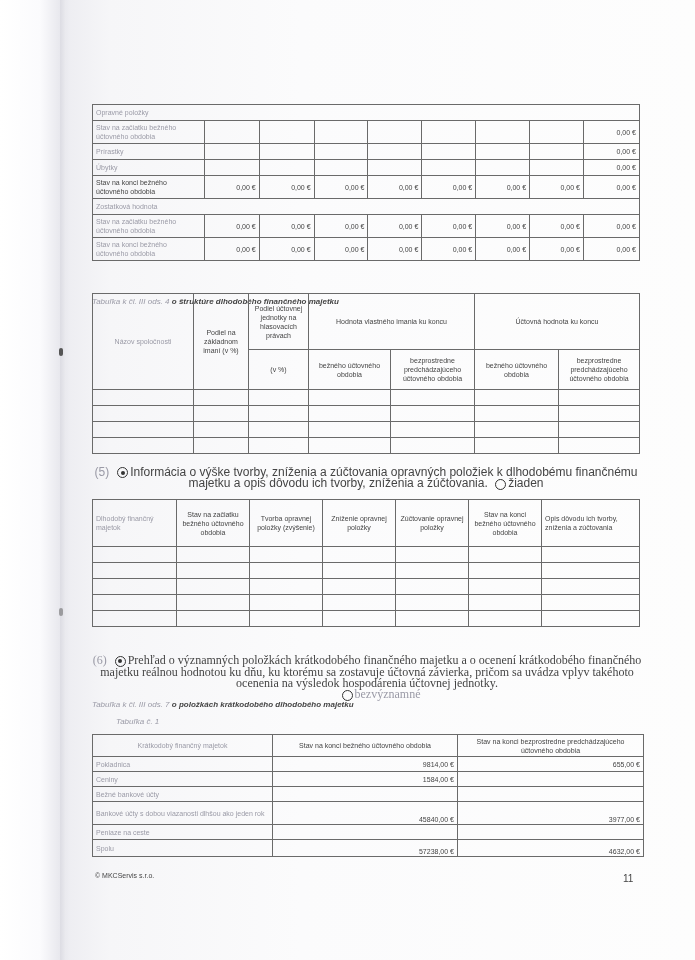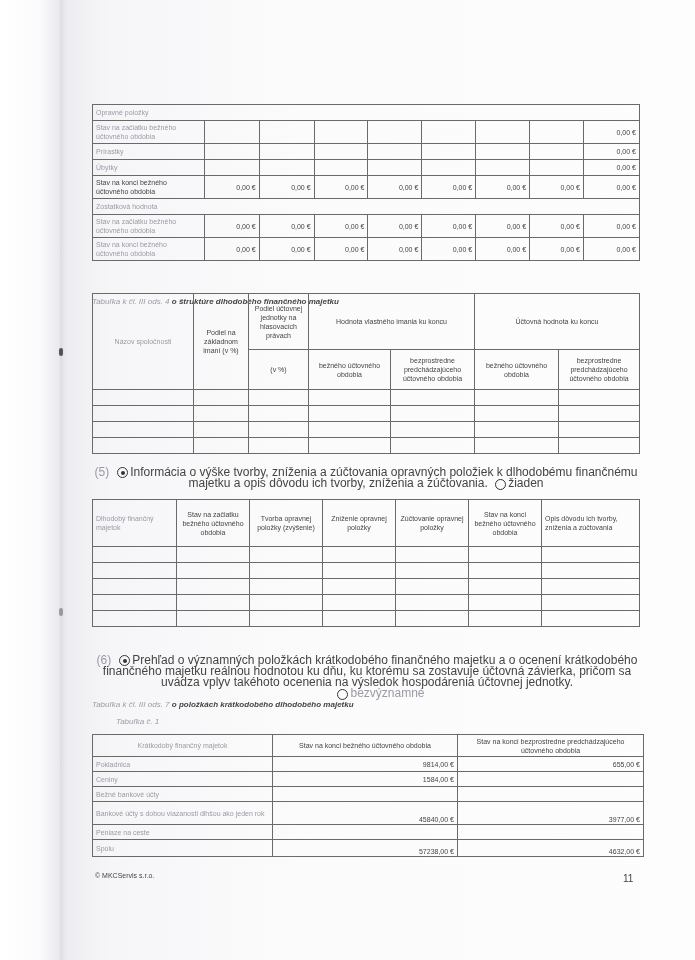--- a/index.html
+++ b/index.html
@@ -254,21 +254,21 @@
         <td></td>
         <td></td>
         <td></td>
         <td></td>
         <td></td>
         <td></td>
       </tr>
 </tbody>
   </table>
 
-<div class="para" style="left:92px; top:655px; width:550px;">
+<div class="para" style="left:92px; top:655px; width:550px;font-family:Liberation Serif, serif;">
   <span class="num">(6)</span><span class="radio on"></span><span>Prehľad o významných položkách krátkodobého finančného majetku a o ocenení krátkodobého finančného majetku reálnou hodnotou ku dňu, ku ktorému sa zostavuje účtovná závierka, pričom sa uvádza vplyv takéhoto ocenenia na výsledok hospodárenia účtovnej jednotky.</span><br>
   <span class="radio" style="margin-left:28px"></span><span class="faint">bezvýznamné</span>
 </div>
 
 <div class="caption" style="left:92px; top:700px;">
   <span class="pre">Tabuľka k čl. III ods. 7</span>
   <b>o položkách krátkodobého dlhodobého majetku</b>
 </div>
 <div class="caption" style="left:92px; top:717px;margin-left:24px;">
   <span class="pre">Tabuľka č. 1</span>

